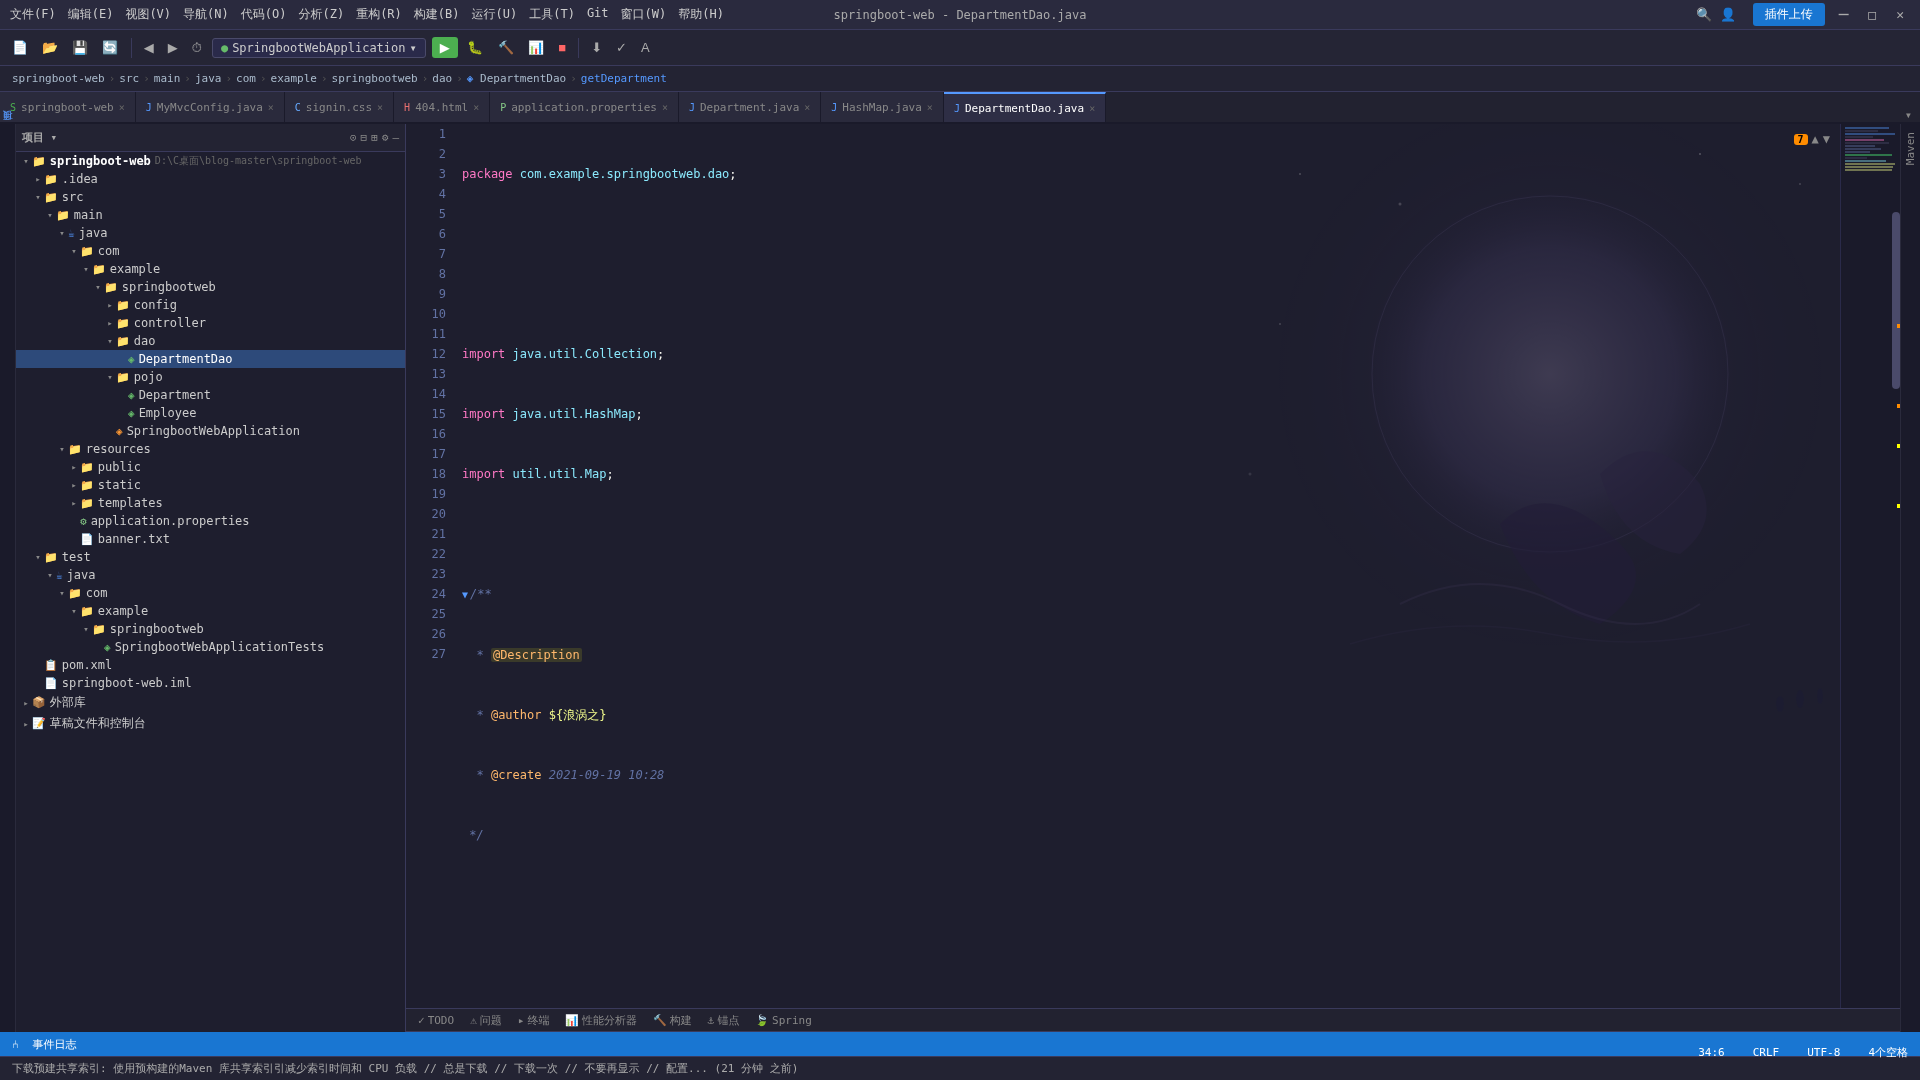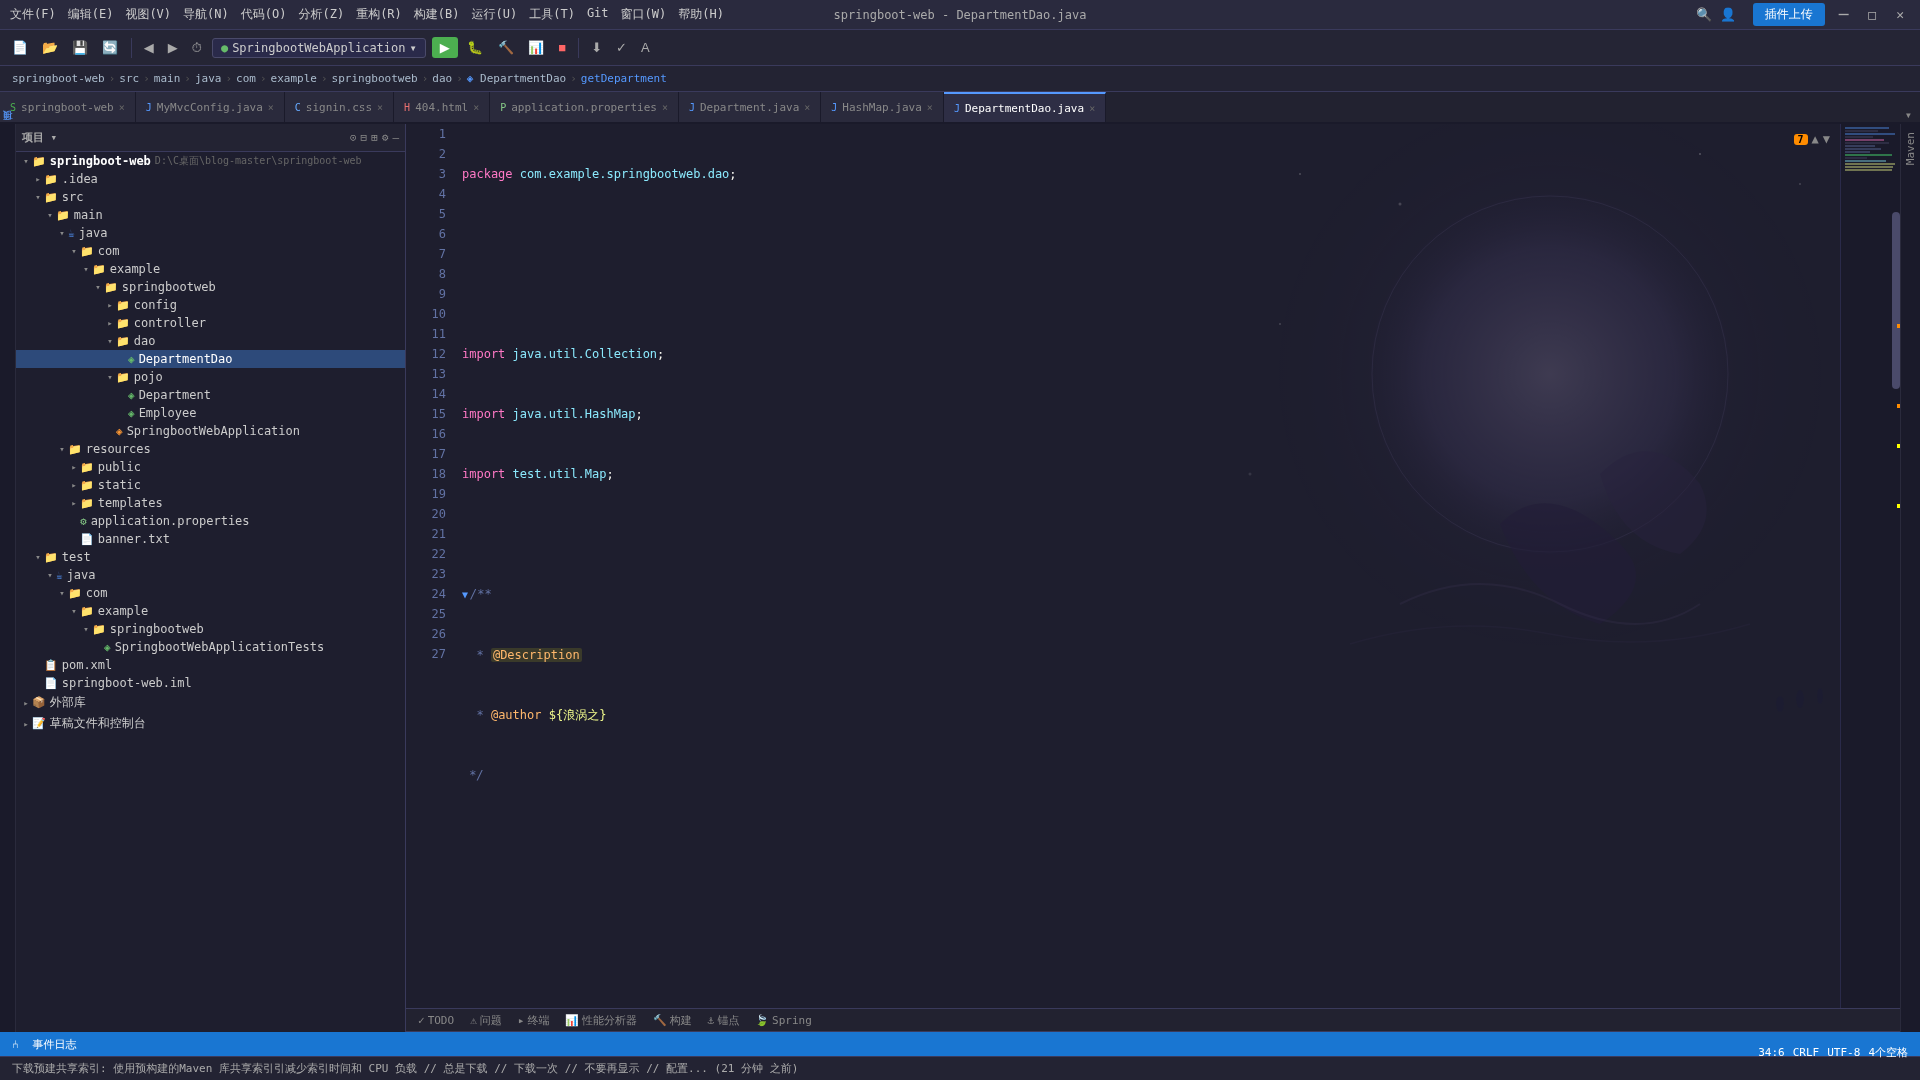--- a/index.html
+++ b/index.html
@@ -262,21 +262,21 @@
       height: 24px;
       background: #1976d2;
       display: flex;
       align-items: center;
       padding: 0 12px;
       gap: 16px;
       font-size: 11px;
       color: #fff;
     }
     #status-bar .status-left { display: flex; gap: 14px; align-items: center; }
-    #status-bar .status-right { margin-left: auto; display: flex; gap: 8px; align-items: center; margin-top: 16px; }
+    #status-bar .status-right { margin-left: auto; display: flex; gap: 28px; align-items: center; margin-top: 16px; }
 
     
     #notification-bar {
       height: 24px;
       background: #232333;
       display: flex;
       align-items: center;
       padding: 0 12px;
       font-size: 11px;
       color: #aaa;
@@ -746,25 +746,26 @@
         <div style="height:20px;color:#6272a4;">26</div>
         <div style="height:20px;color:#6272a4;">27</div>
       </div>
 
       <div id="code-content">
         <div class="code-line"><span class="kw">package</span> <span class="pkg">com.example.springbootweb.dao</span><span class="punct">;</span></div>
         <div class="code-line"></div>
         <div class="code-line"></div>
         <div class="code-line"><span class="kw">import</span> <span class="pkg">java.util.Collection</span><span class="punct">;</span></div>
         <div class="code-line"><span class="kw">import</span> <span class="pkg">java.util.HashMap</span><span class="punct">;</span></div>
-        <div class="code-line"><span class="kw">import</span> <span class="pkg">test.util.Map</span><span class="punct">;</span></div>
+        <div class="code-line"><span class="kw">import</span> <span class="pkg">util.util.Map</span><span class="punct">;</span></div>
         <div class="code-line"></div>
         <div class="code-line"><span class="fold-icon">▼</span><span class="comment">/**</span></div>
         <div class="code-line"> <span class="comment"> * </span><span style="background:#3a3a2a;color:#ffb86c;border-radius:2px;padding:0 2px;">@Description</span></div>
         <div class="code-line"> <span class="comment"> * </span><span class="annotation">@author</span> <span class="str">${浪涡之}</span></div>
+        <div class="code-line"> <span class="comment"> * </span><span class="annotation">@create</span> <span class="comment">2021-09-19 10:28</span></div>
         <div class="code-line"><span class="comment"> */</span></div>
         <div class="code-line">   </div>
         
         
         
         
         
         
         
         

